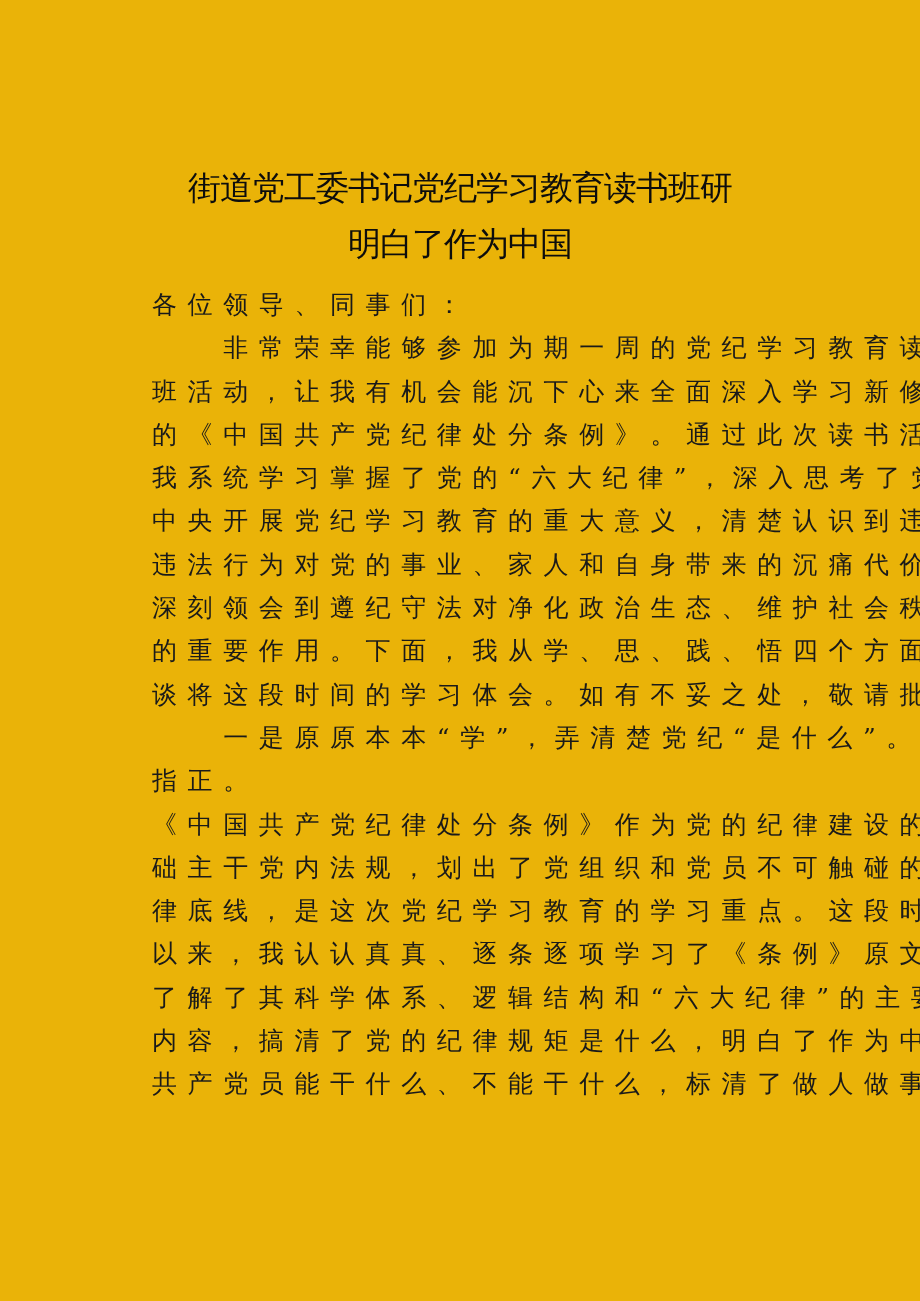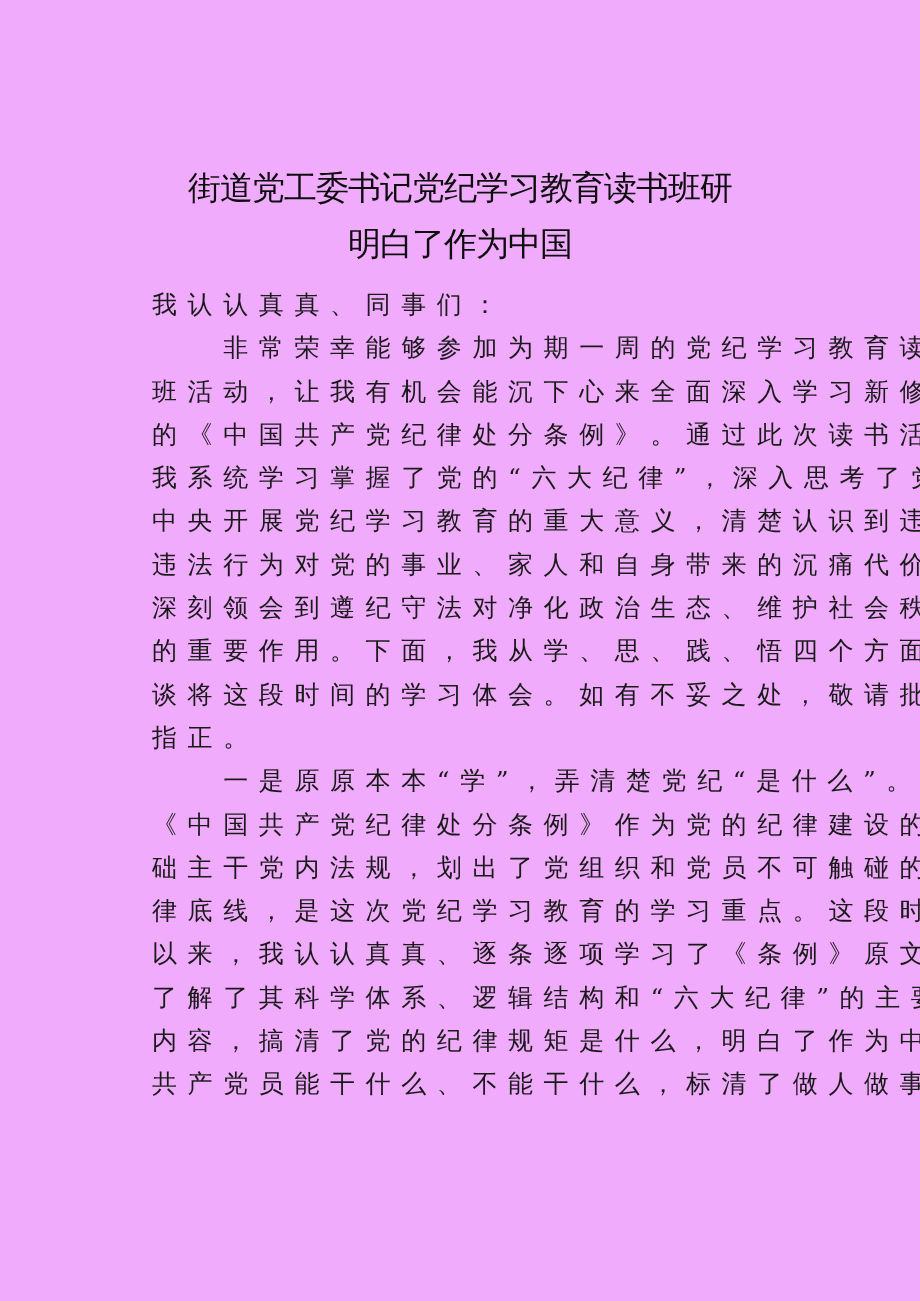--- a/index.html
+++ b/index.html
@@ -12,21 +12,21 @@
     height: 1301px;
     position: relative;
     overflow: hidden;
     color: #111111;
   }
   .page {
     position: absolute;
     left: 0; top: 0;
     width: 920px;
     height: 1301px;
-    background: #f0abfc;
+    background: #eab308;
   }
   .title {
     position: absolute;
     left: 150px;
     width: 620px;
     top: 160px;
     text-align: center;
     font-family: "DejaVu Sans", sans-serif;
     font-size: 33px;
     line-height: 56px;
@@ -54,32 +54,32 @@
 </head>
 <body>
 
 <div class="page">
   <div class="title">
     <span class="t-line">街道党工委书记党纪学习教育读书班研</span>
     <span class="t-line">明白了作为中国</span>
   </div>
 
   <div class="body-text">
-    <span class="line">我认认真真、同事们：</span>
+    <span class="line">各位领导、同事们：</span>
     <span class="line">　　非常荣幸能够参加为期一周的党纪学习教育读书</span>
     <span class="line">班活动，让我有机会能沉下心来全面深入学习新修订</span>
     <span class="line">的《中国共产党纪律处分条例》。通过此次读书活动，</span>
     <span class="line">我系统学习掌握了党的“六大纪律”，深入思考了党</span>
     <span class="line">中央开展党纪学习教育的重大意义，清楚认识到违纪</span>
     <span class="line">违法行为对党的事业、家人和自身带来的沉痛代价，</span>
     <span class="line">深刻领会到遵纪守法对净化政治生态、维护社会秩序</span>
     <span class="line">的重要作用。下面，我从学、思、践、悟四个方面谈</span>
     <span class="line">谈将这段时间的学习体会。如有不妥之处，敬请批评</span>
+    <span class="line">　　一是原原本本“学”，弄清楚党纪“是什么”。</span>
     <span class="line">指正。</span>
-    <span class="line">　　一是原原本本“学”，弄清楚党纪“是什么”。</span>
     <span class="line">《中国共产党纪律处分条例》作为党的纪律建设的基</span>
     <span class="line">础主干党内法规，划出了党组织和党员不可触碰的纪</span>
     <span class="line">律底线，是这次党纪学习教育的学习重点。这段时间</span>
     <span class="line">以来，我认认真真、逐条逐项学习了《条例》原文，</span>
     <span class="line">了解了其科学体系、逻辑结构和“六大纪律”的主要</span>
     <span class="line">内容，搞清了党的纪律规矩是什么，明白了作为中国</span>
     <span class="line">共产党员能干什么、不能干什么，标清了做人做事的</span>
   </div>
 </div>
 

